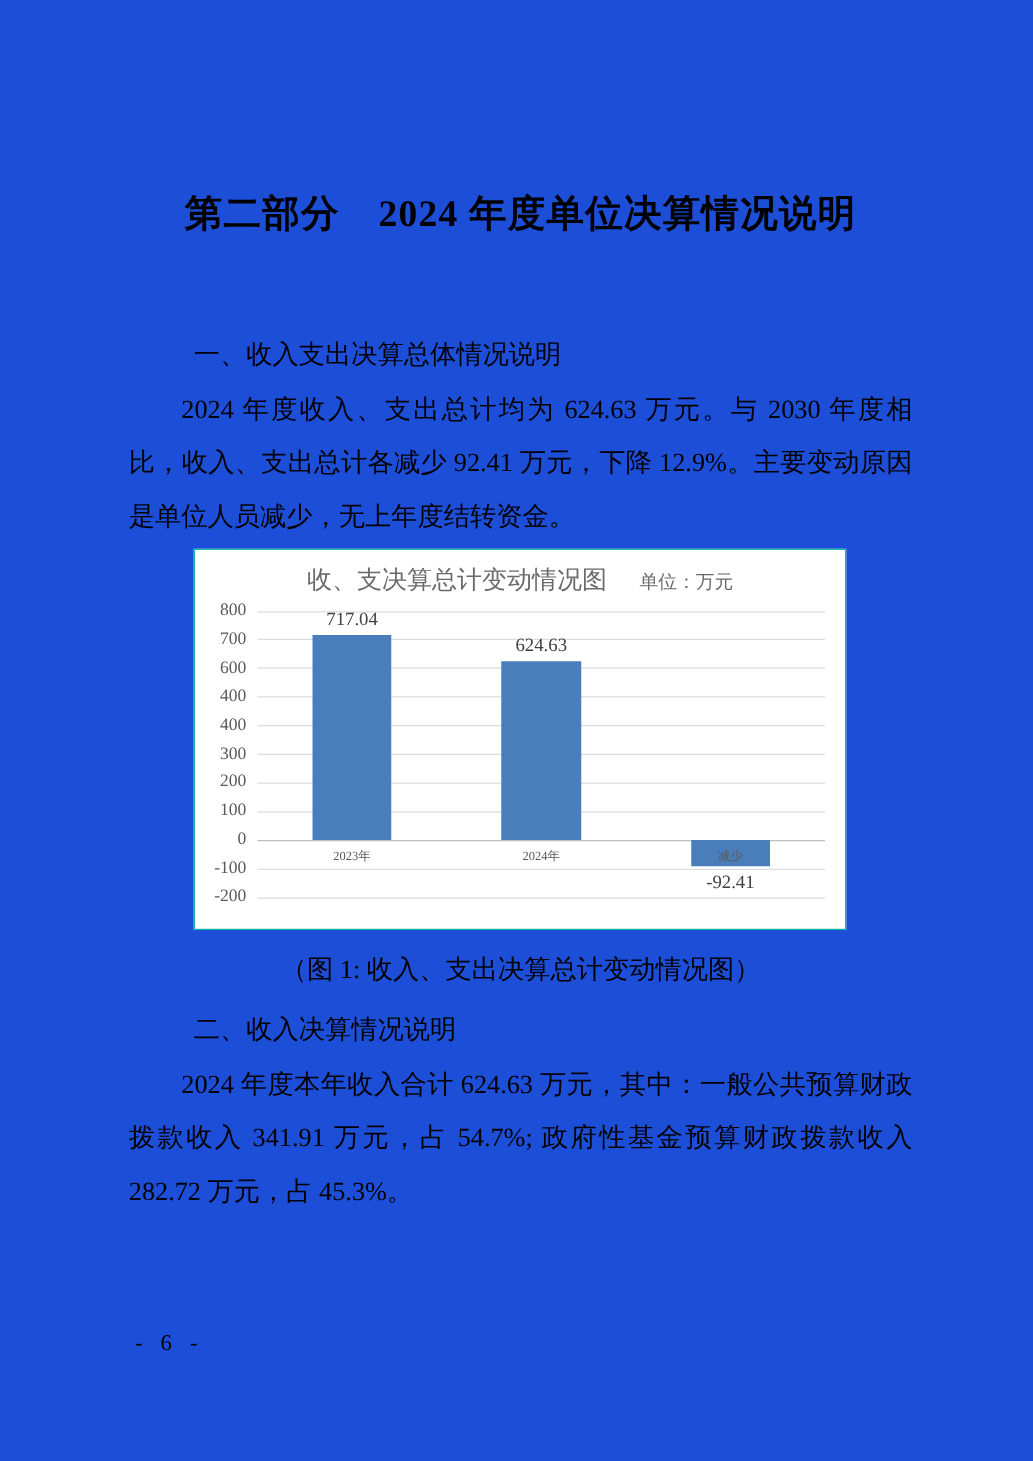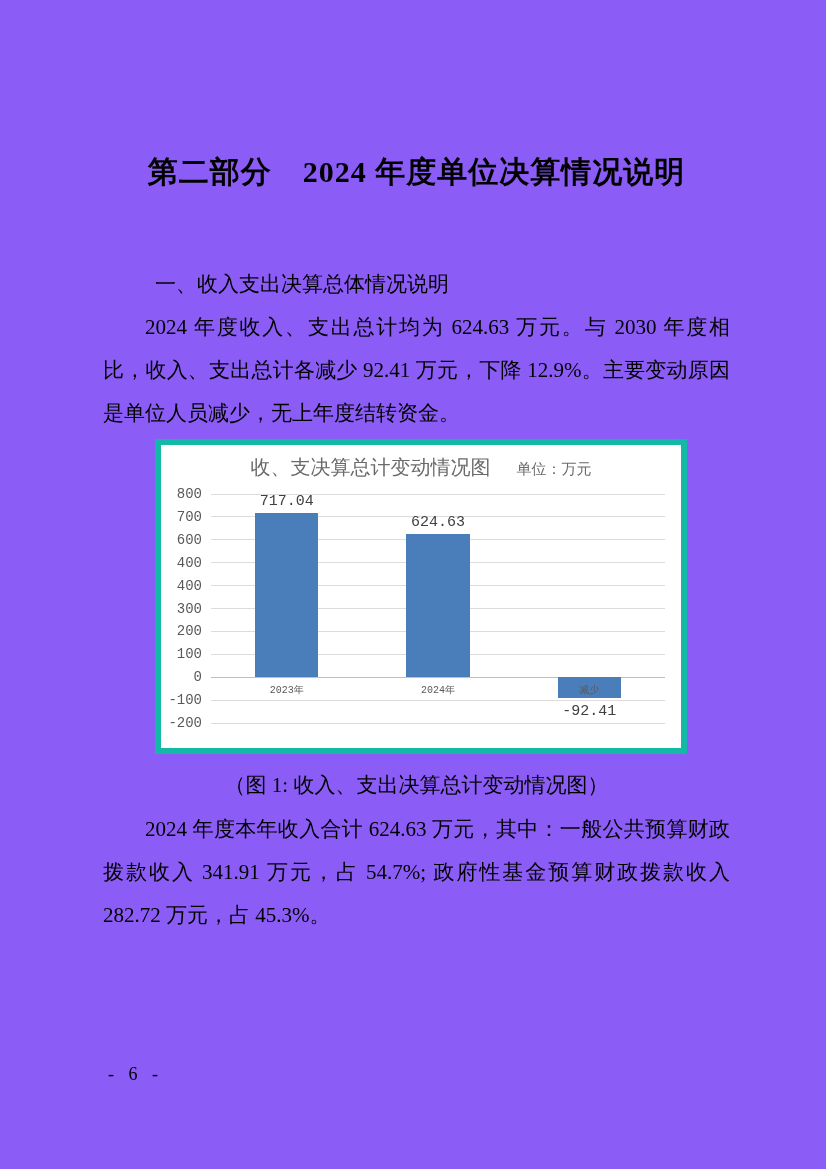--- a/index.html
+++ b/index.html
@@ -1,20 +1,20 @@
 <!DOCTYPE html>
 <html><head>
 <meta charset="utf-8">
 <style>
   html, body { margin: 0; padding: 0; background: #ffffff; }
   .page {
     position: relative;
     width: 826px;
     height: 1169px;
-    background: #8b5cf6;
+    background: #1d4ed8;
     color: #000000;
     font-family: "Liberation Serif", serif;
     overflow: hidden;
   }
   .content {
     position: absolute;
     left: 103px;
     top: 0;
     width: 627px;
   }
@@ -42,24 +42,24 @@
     line-height: 43px;
     text-align: justify;
     text-indent: 2em;
   }
   .figure-block { margin: 0; }
   .chart-box {
     margin-left: 52px;
     margin-top: 4px;
     width: 520px;
     height: 303px;
-    border: 6px solid #14b8a6;
+    border: 1px solid #14b8a6;
     position: relative;
     background: #ffffff;
-    font-family: Liberation Mono, monospace;
+    font-family: Liberation Serif, serif;
   }
   .chart-title {
     position: absolute;
     top: 12px; left: 0; right: 0;
     text-align: center;
     color: #6a6a6a;
     font-size: 20px;
     line-height: 24px;
     white-space: nowrap;
   }
@@ -169,19 +169,20 @@
             <div class="bar-data-label" style="left: 50%; top: calc(17.537% - 19px);">624.63</div>
             <div class="bar-cat-label" style="left: 50%; top: calc(80% + 6px);">2024年</div>
             <div class="bar" style="left: 76.3333%; width: 14%; top: 80%; height: 9.241%; background: rgb(74, 126, 187);"></div>
             <div class="bar-data-label" style="left: 83.3333%; top: calc(89.241% + 6px);">-92.41</div>
             <div class="bar-cat-label" style="left: 83.3333%; top: calc(80% + 6px);">减少</div>
           </div>
       </div>
       <figcaption class="figure-caption">（图 1: 收入、支出决算总计变动情况图）</figcaption>
     </figure>
 
+    <h2 class="section-heading second">二、收入决算情况说明</h2>
 
     <p class="body-para">2024 年度本年收入合计 624.63 万元，其中：一般公共预算财政拨款收入 341.91 万元，占 54.7%; 政府性基金预算财政拨款收入 282.72 万元，占 45.3%。</p>
 
   </div>
 
   <div class="page-number">- 6 -</div>
 </div>
 
 </body></html>

